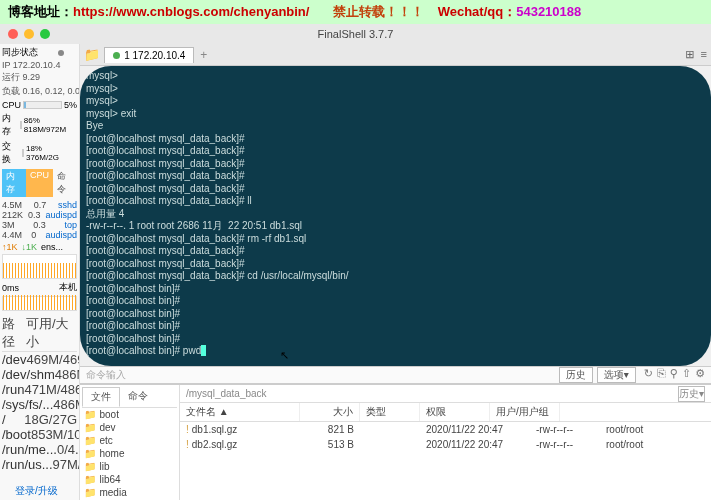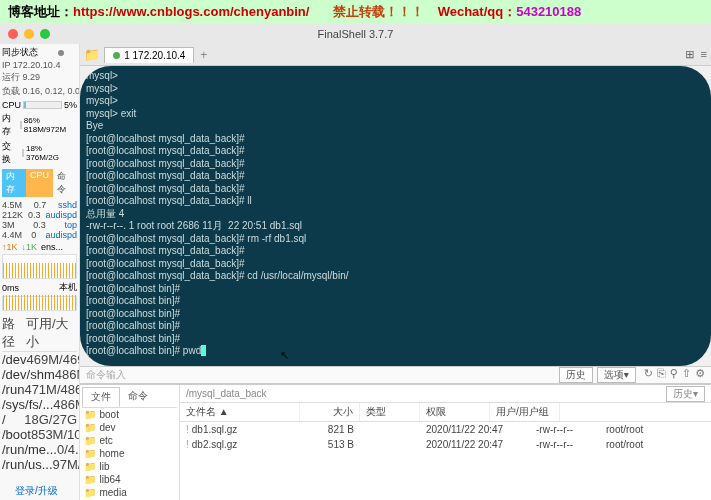--- a/index.html
+++ b/index.html
@@ -55,21 +55,21 @@
 .icon-bar { display: flex; gap: 4px; color: #777; font-size: 11px; margin-left: 4px; }
 .file-section { height: 120px; display: flex; background: #fff; border-top: 1px solid #ccc; }
 .file-tree { width: 100px; border-right: 1px solid #ddd; padding: 2px; font-size: 10px; overflow: hidden; }
 .ft-tabs { display: flex; border-bottom: 1px solid #ddd; }
 .ft-tab { padding: 2px 8px; font-size: 10px; color: #555; font-family: Liberation Mono, monospace; }
 .ft-tab.active { border: 1px solid #ccc; border-bottom: 1px solid #fff; background: #fff; }
 .tree-item { display: flex; align-items: center; gap: 3px; padding: 1px 2px; color: #444; }
 .tree-item .folder { color: #f0c040; }
 .file-list { flex: 1; display: flex; flex-direction: column; }
 .fl-path { height: 18px; border-bottom: 1px solid #ddd; padding: 2px 6px; font-size: 10px; color: #888; display: flex; align-items: center; }
-.fl-path .hist { margin-left: auto; border: 1px solid #bbb; padding: 0 6px; font-size: 10px; }
+.fl-path .hist { margin-left: auto; border: 1px solid #bbb; padding: 0 0; font-size: 10px; }
 .fl-header { display: flex; border-bottom: 1px solid #ddd; font-size: 10px; color: #444; }
 .fl-col { padding: 2px 6px; border-right: 1px solid #eee; }
 .fl-c1 { width: 120px; }
 .fl-c2 { width: 60px; text-align: right; }
 .fl-c3 { width: 60px; }
 .fl-c4 { width: 110px; }
 .fl-c5 { width: 70px; }
 .fl-c6 { width: 70px; }
 .fl-row { display: flex; font-size: 10px; color: #444; }
 .fl-row .fl-col { border-right: none; }

